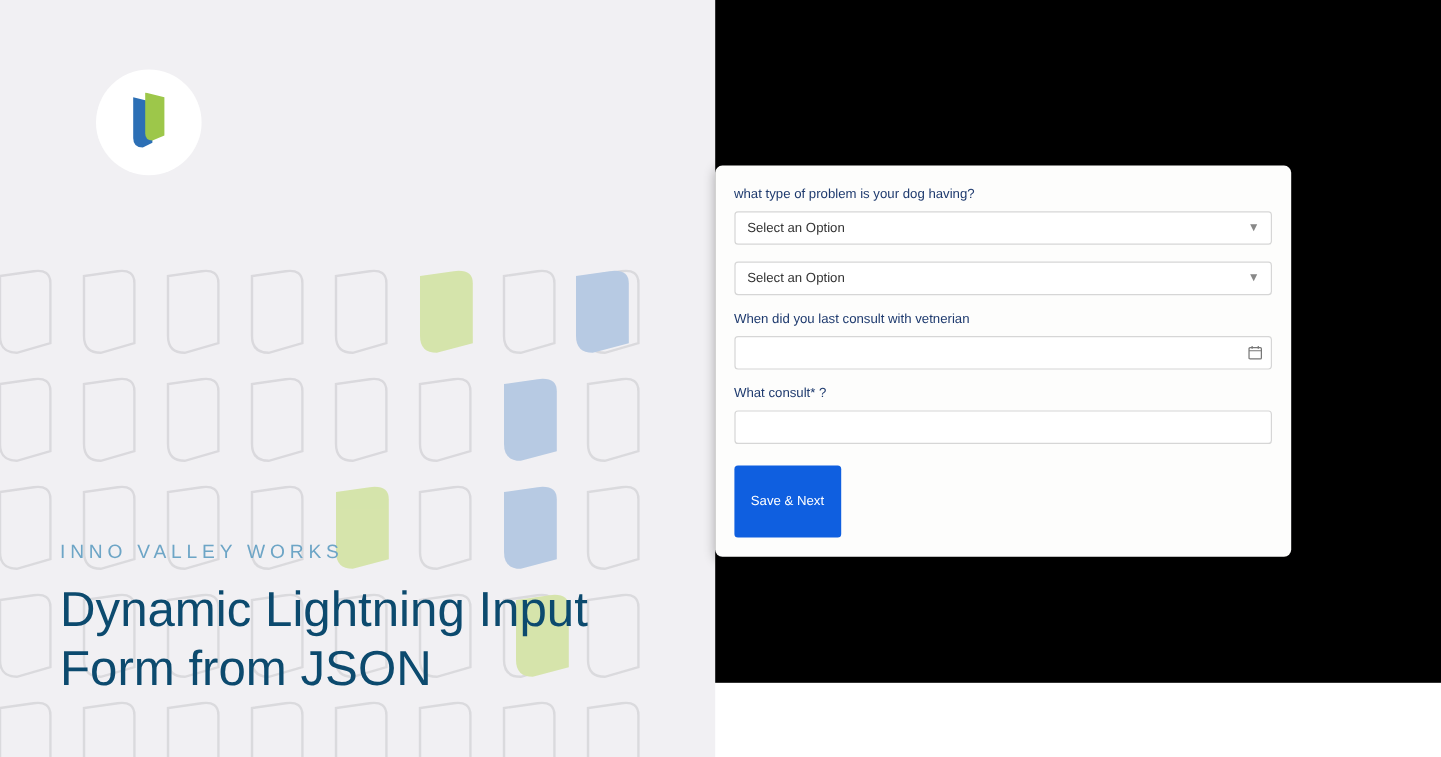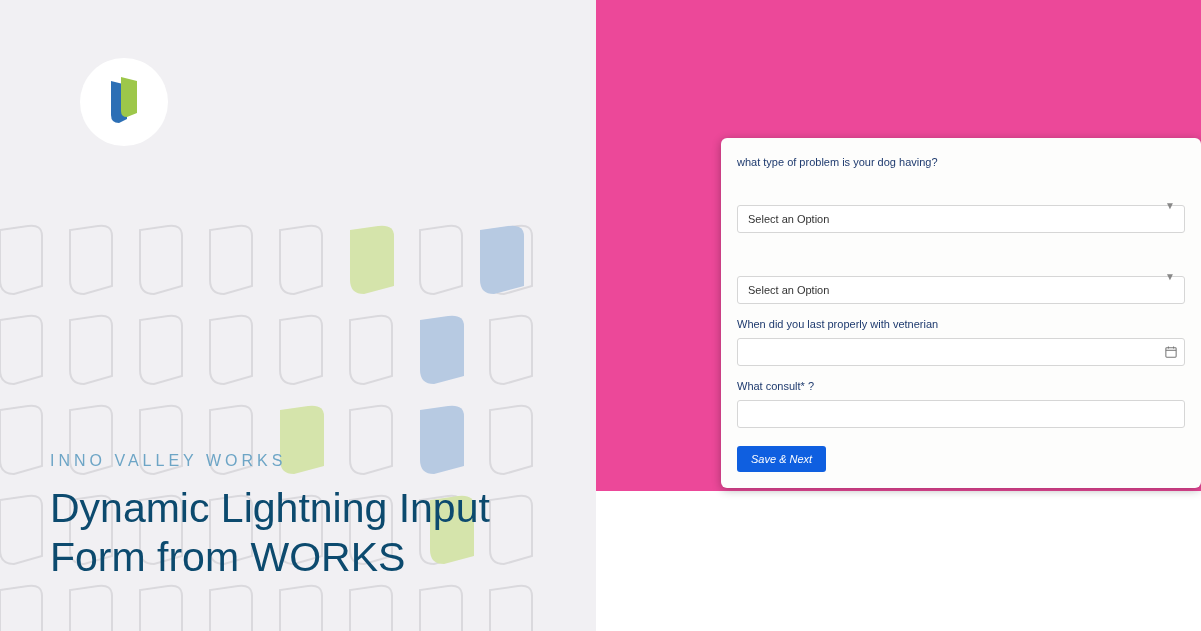--- a/index.html
+++ b/index.html
@@ -12,26 +12,26 @@
 }
 .left-panel {
   width: 612px;
   height: 631px;
   background: #f1f0f3;
   position: relative;
   overflow: hidden;
 }
 .right-panel {
   width: 622px;
-  height: 491px;
-  background: #ec4899;
+  height: 569px;
+  background: #000000;
   position: relative;
   display: flex;
   align-items: flex-start;
-  justify-content: flex-end;
+  justify-content: flex-start;
 }
 .logo-circle {
   position: absolute;
   top: 58px;
   left: 80px;
   width: 88px;
   height: 88px;
   background: #fff;
   border-radius: 50%;
   display: flex;
@@ -87,21 +87,20 @@
   width: 100%;
   height: 28px;
   border: 1px solid #d6d6d6;
   border-radius: 3px;
   background: #fff;
   font-size: 11px;
   color: #333;
   padding: 0 10px;
   appearance: none;
   position: relative;
-  margin-top: 29px;
 }
 .select-wrapper { position: relative; }
 .select-arrow {
   position: absolute;
   right: 10px;
   top: 50%;
   transform: translateY(-50%);
   pointer-events: none;
   color: #888;
   font-size: 10px;
@@ -123,25 +122,24 @@
   transform: translateY(-50%);
   pointer-events: none;
   color: #777;
 }
 .input-icon svg { width: 12px; height: 12px; display: block; }
 .save-btn {
   background: #0f5fe0;
   color: #fff;
   border: none;
   border-radius: 3px;
-  padding: 7px 14px;
+  padding: 24px 14px;
   font-size: 11px;
   cursor: pointer;
   margin-top: 4px;
-  font-style: italic;
 }
 </style>
 </head>
 <body>
 
 <div class="left-panel">
   <div class="logo-circle">
     <svg viewBox="0 0 42 50">
       <path d="M 8 4 L 8 38 Q 8 46 16 46 L 24 42 L 24 8 Z" fill="#2c6fb5"></path>
       <path d="M 18 0 L 18 34 Q 18 40 24 40 L 34 36 L 34 4 Z" fill="#9dc74a"></path>
@@ -206,21 +204,21 @@
       <use href="#leafFillGreen" x="310" y="240"></use>
       <use href="#leafFillBlue" x="450" y="240"></use>
       <use href="#leafFillGreen" x="450" y="330" transform="translate(10,0)"></use>
     </svg>
   </div>
 
   <div class="text-block">
     <div class="subtitle">INNO VALLEY WORKS</div>
     <div class="title">
       <span>Dynamic Lightning Input</span><br>
-      <span>Form from WORKS</span>
+      <span>Form from JSON</span>
     </div>
   </div>
 </div>
 
 <div class="right-panel">
   <div class="form-card">
 
     <div class="form-group">
       <label class="form-label">what type of problem is your dog having?</label>
       <div class="select-wrapper">
@@ -235,21 +233,21 @@
       <div class="select-wrapper">
         <select class="form-select">
           <option>Select an Option</option>
         </select>
         <span class="select-arrow">▼</span>
       </div>
     </div>
 
 
     <div class="form-group">
-      <label class="form-label">When did you last properly with vetnerian</label>
+      <label class="form-label">When did you last consult with vetnerian</label>
       <div class="input-wrapper">
         <input class="form-input" type="text" value="" style="">
         <span class="input-icon">
           <svg viewBox="0 0 14 14">
               <rect x="1" y="2" width="12" height="11" rx="1" fill="none" stroke="#777" stroke-width="1.2"></rect>
               <line x1="1" y1="5" x2="13" y2="5" stroke="#777" stroke-width="1.2"></line>
               <line x1="4" y1="0.5" x2="4" y2="3" stroke="#777" stroke-width="1.2"></line>
               <line x1="10" y1="0.5" x2="10" y2="3" stroke="#777" stroke-width="1.2"></line>
             </svg>
         </span>

